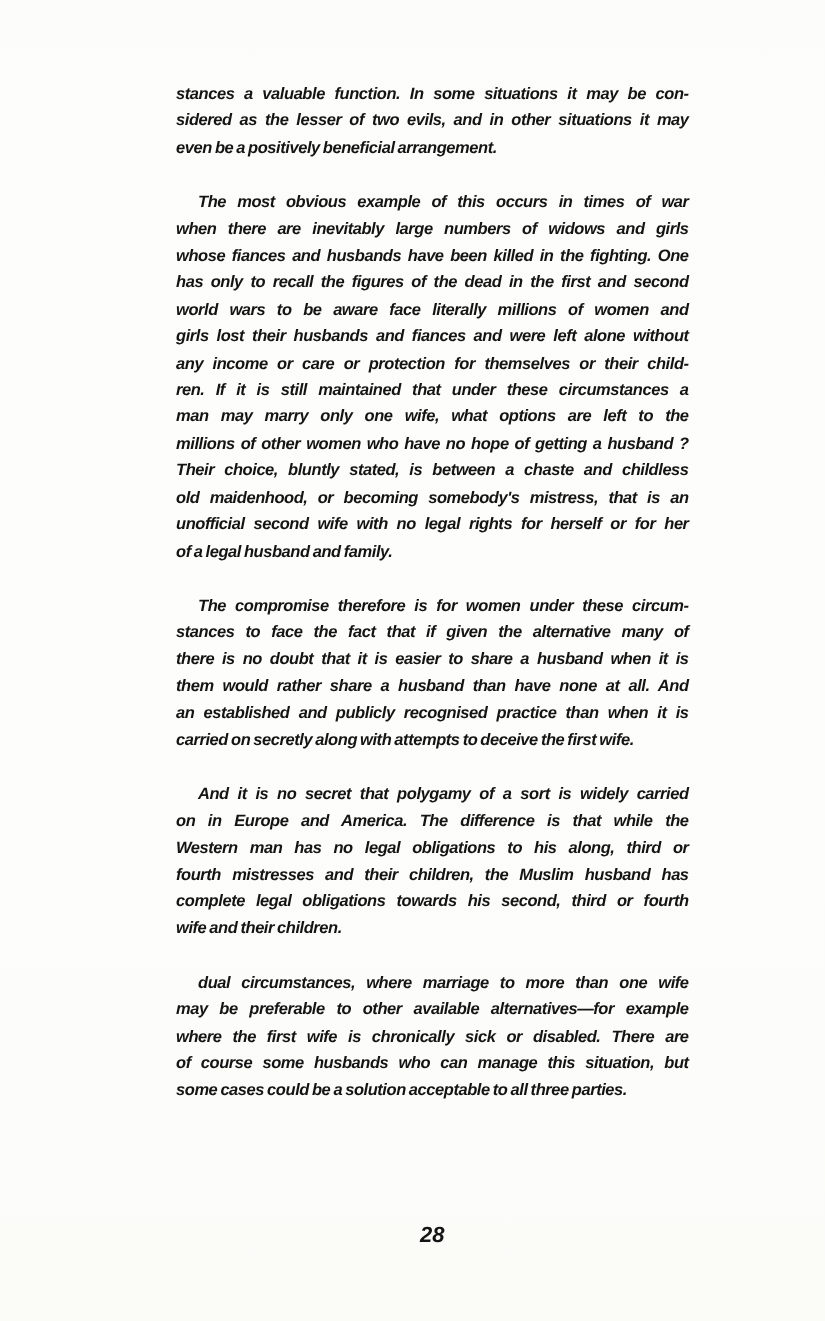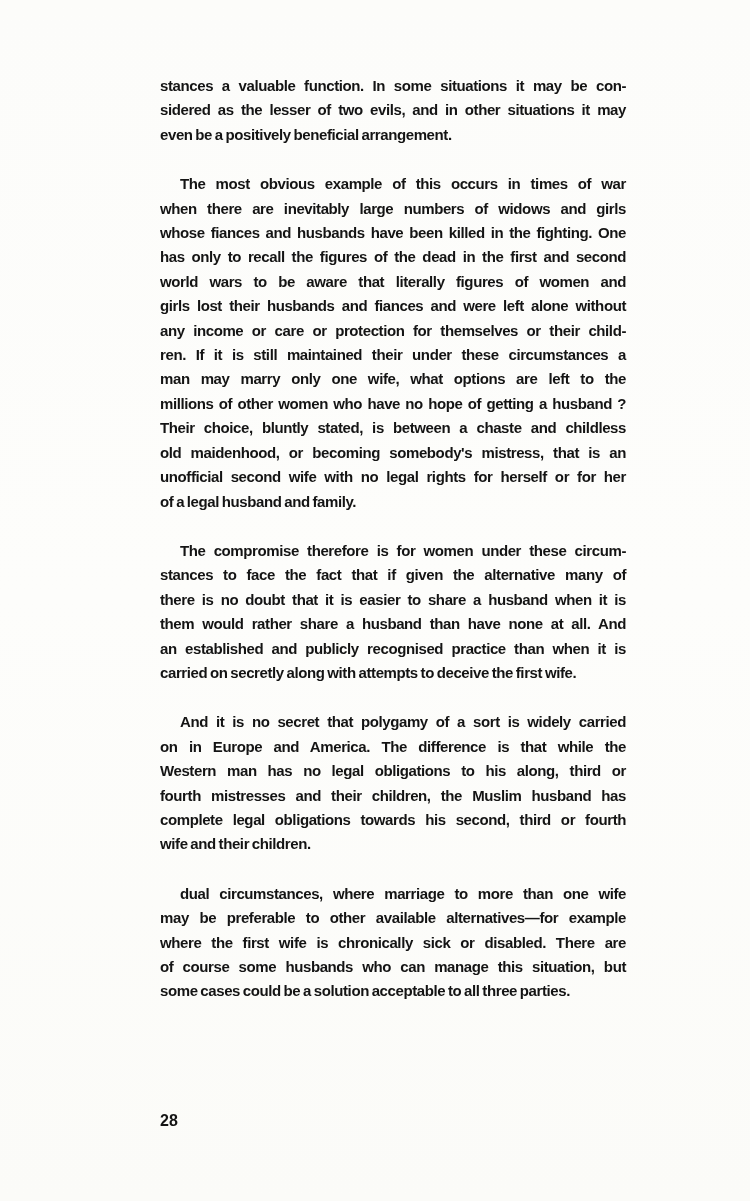--- a/index.html
+++ b/index.html
@@ -6,20 +6,21 @@
     margin: 0;
     padding: 0;
     background: #fbfbf9;
   }
   .page {
     position: relative;
     width: 750px;
     height: 1201px;
     background: linear-gradient(180deg, #fcfcfa 0%, #fdfdfb 50%, #fbfbf8 100%);
     overflow: hidden;
+    font-style: italic;
   }
   .text-block {
     position: absolute;
     left: 160px;
     top: 74px;
     width: 466px;
   }
   .para {
     margin: 0 0 25px 0;
   }
@@ -40,46 +41,47 @@
     text-align-last: left;
   }
   .para.indent .line:first-child {
     text-indent: 20px;
   }
   .page-number {
     position: absolute;
     left: 160px;
     top: 1112px;
     width: 466px;
+    text-align: center;
     font-family: "Liberation Sans", sans-serif;
     font-weight: 700;
-    font-size: 16px;
+    font-size: 20px;
     color: #141414;
     letter-spacing: 0px;
   }
 </style>
 </head>
 <body>
 
 <div class="page">
   <div class="text-block">
       <div class="para">
         <div class="line">stances a valuable function. In some situations it may be con-</div>
         <div class="line">sidered as the lesser of two evils, and in other situations it may</div>
         <div class="line last">even be a positively beneficial arrangement.</div>
       </div>
       <div class="para indent">
         <div class="line">The most obvious example of this occurs in times of war</div>
         <div class="line">when there are inevitably large numbers of widows and girls</div>
         <div class="line">whose fiances and husbands have been killed in the fighting. One</div>
         <div class="line">has only to recall the figures of the dead in the first and second</div>
-        <div class="line">world wars to be aware that literally figures of women and</div>
+        <div class="line">world wars to be aware face literally millions of women and</div>
         <div class="line">girls lost their husbands and fiances and were left alone without</div>
         <div class="line">any income or care or protection for themselves or their child-</div>
-        <div class="line">ren. If it is still maintained their under these circumstances a</div>
+        <div class="line">ren. If it is still maintained that under these circumstances a</div>
         <div class="line">man may marry only one wife, what options are left to the</div>
         <div class="line">millions of other women who have no hope of getting a husband ?</div>
         <div class="line">Their choice, bluntly stated, is between a chaste and childless</div>
         <div class="line">old maidenhood, or becoming somebody's mistress, that is an</div>
         <div class="line">unofficial second wife with no legal rights for herself or for her</div>
         <div class="line last">of a legal husband and family.</div>
       </div>
       <div class="para indent">
         <div class="line">The compromise therefore is for women under these circum-</div>
         <div class="line">stances to face the fact that if given the alternative many of</div>

